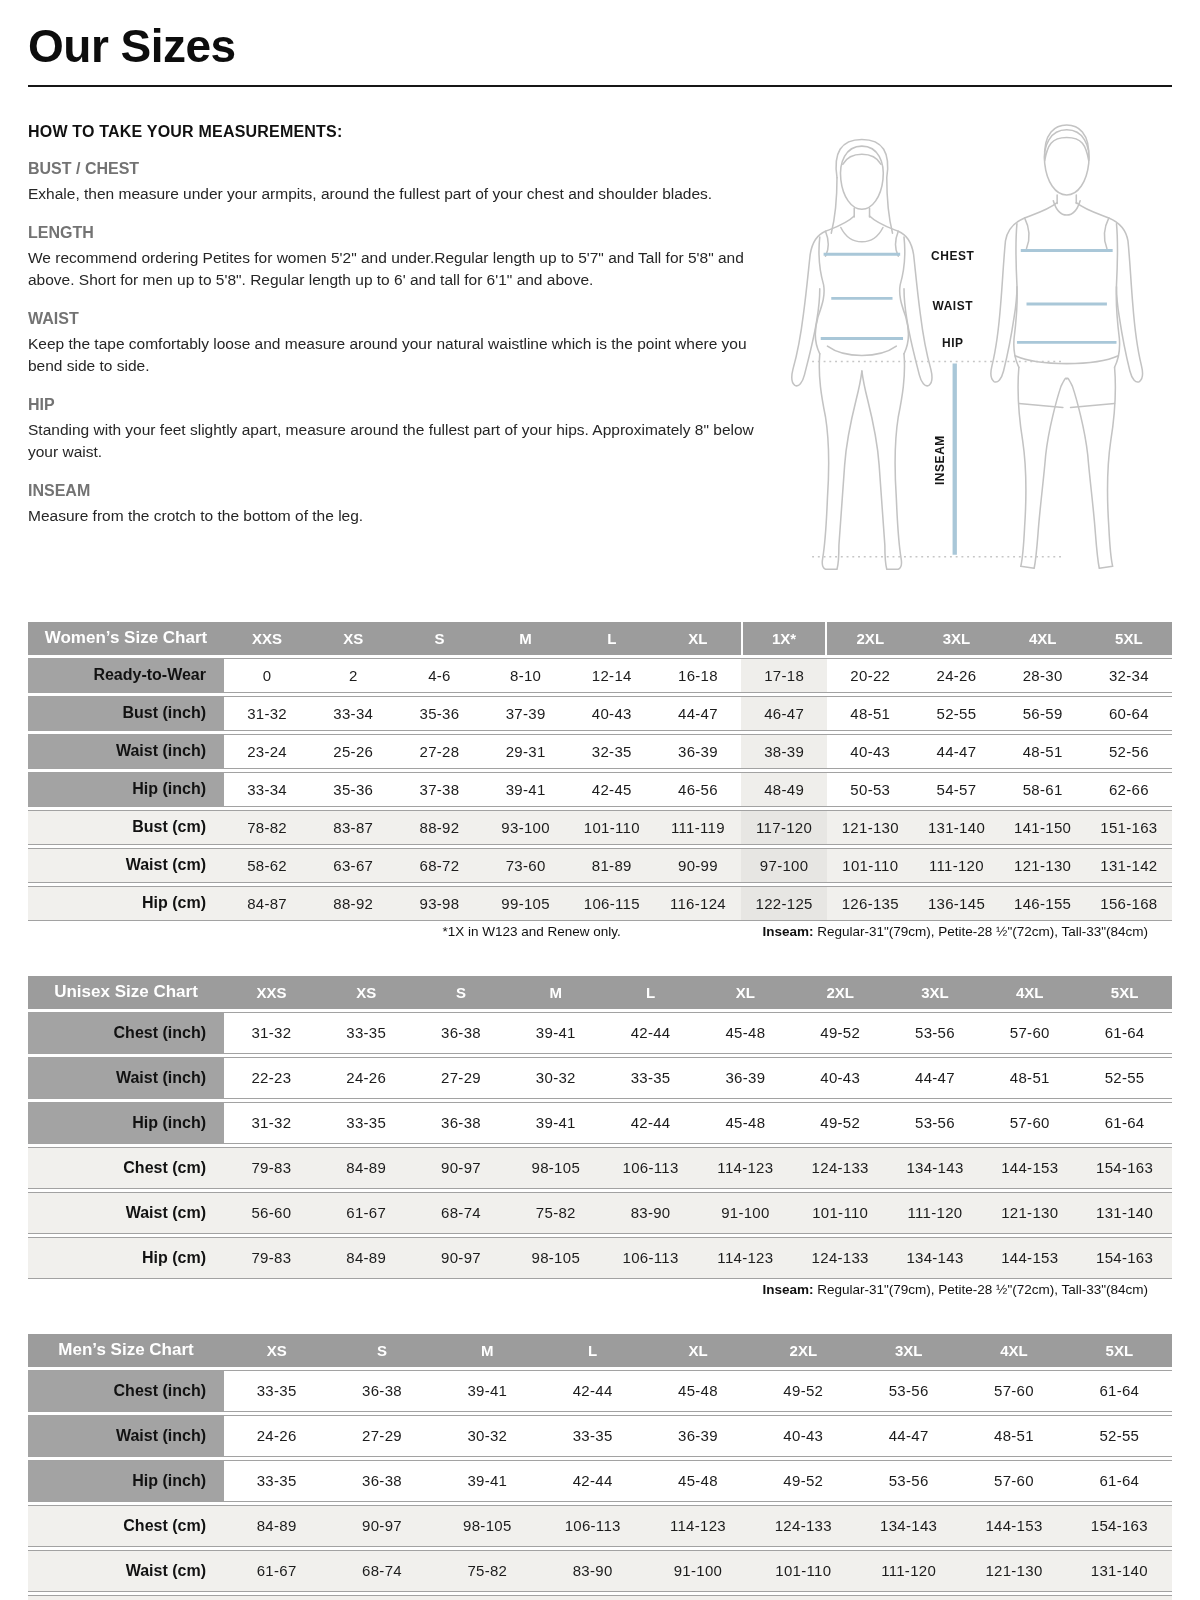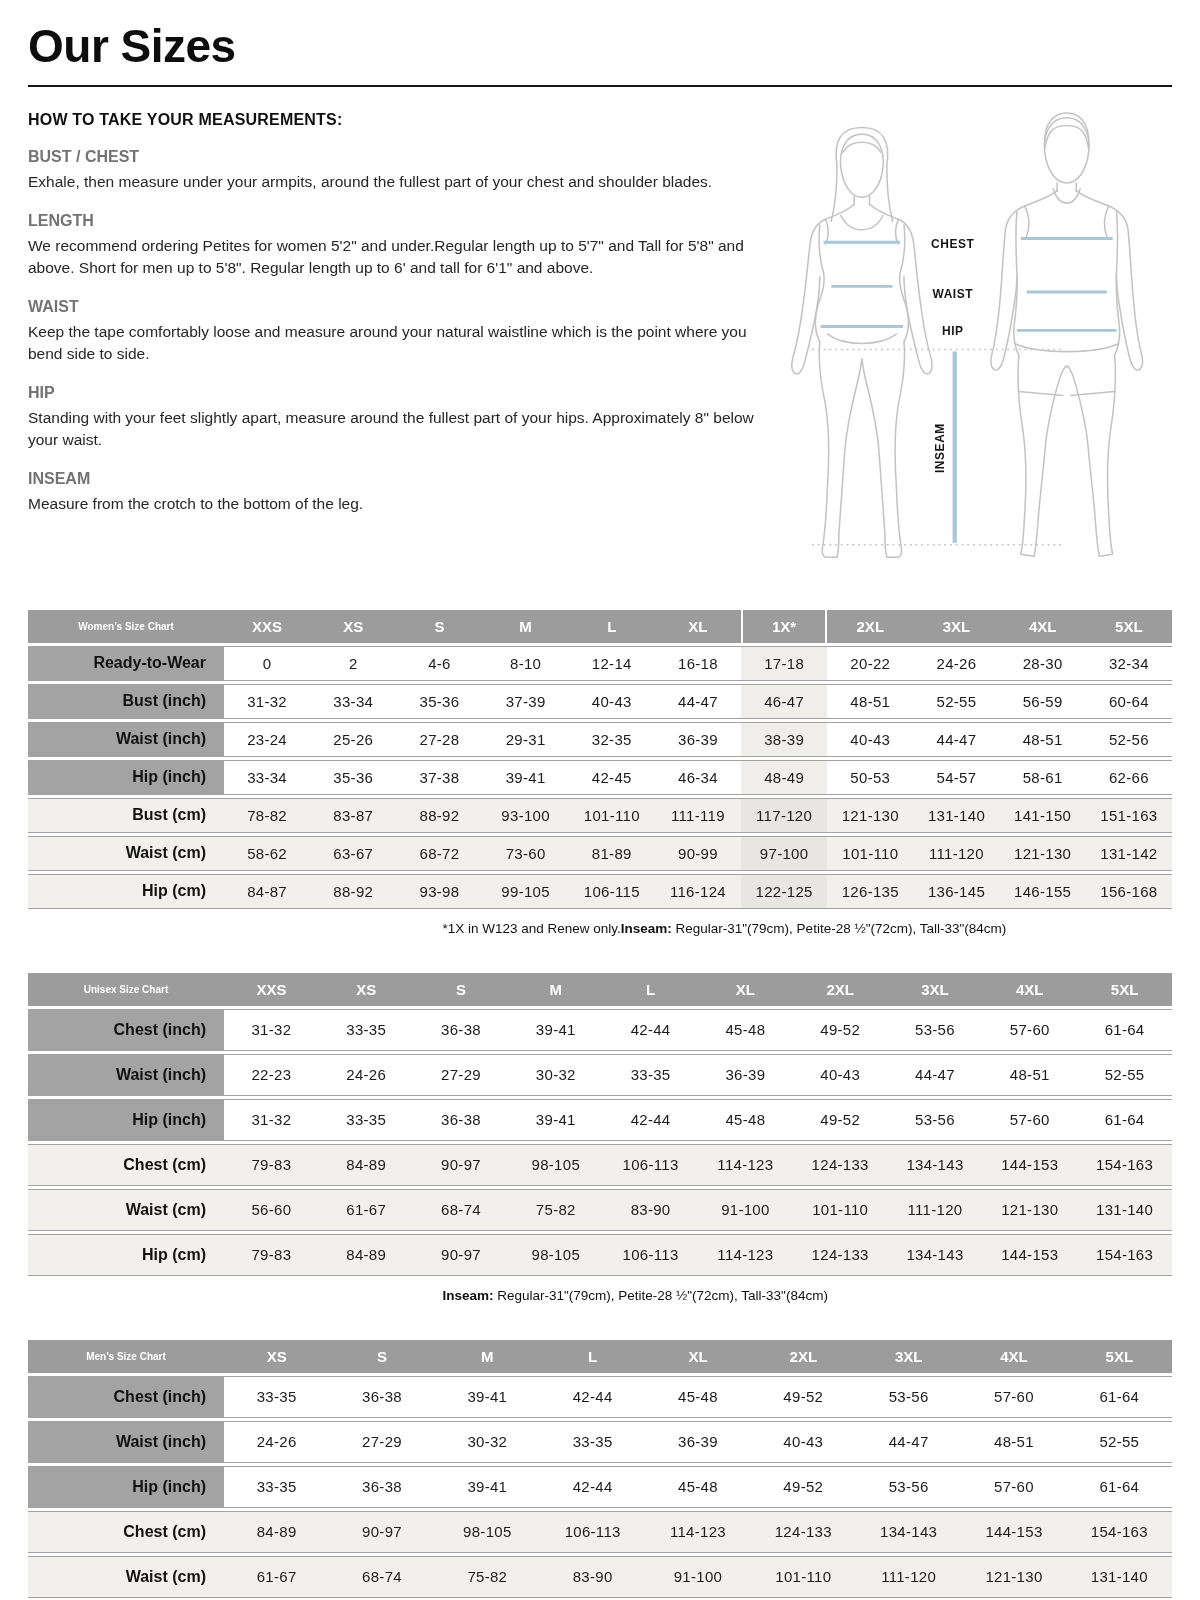--- a/index.html
+++ b/index.html
@@ -1,46 +1,46 @@
 <!DOCTYPE html>
 <html style="--header-gray: #9c9c9c; --row-shade: #f1f0ed; --hl-light: #efeeeb; --hl-dark: #e7e6e3; --line: #a2a2a2; --blue: #a9c7d8; --outline: #c3c3c3;"><head>
 <meta charset="utf-8">
 <style>
   html,body{margin:0;padding:0;background:#fff;}
   .page{width:1200px;height:1600px;box-sizing:border-box;padding:20px 28px 0;overflow:hidden;
         font-family:"Liberation Sans","DejaVu Sans",sans-serif;color:#1a1a1a;background:#fff;}
   h1{font-size:46px;line-height:1.15;margin:0;font-weight:800;letter-spacing:-0.5px;color:#0d0d0d;}
   .title-rule{border:none;border-top:2px solid #161616;margin:12px 0 0;}
-  .top{display:flex;margin-top:16px;}
+  .top{display:flex;margin-top:28px;}
   .instructions{flex:1;min-width:0;}
   .how-to{font-size:16px;font-weight:700;margin:8px 0 0;letter-spacing:.2px;color:#111;}
   .sec-heading{font-size:16px;font-weight:700;margin:19px 0 5px;color:#737373;}
   .sec-body{font-size:15.5px;line-height:1.42;margin:0;color:#262626;max-width:748px;}
   .figure{width:402px;flex:none;}
   .figure svg{display:block;}
   .body-line{fill:none;stroke:var(--outline);stroke-width:1.6;stroke-linecap:round;stroke-linejoin:round;}
   .measure-line{stroke:var(--blue);stroke-width:3;}
   .inseam-line{stroke:var(--blue);stroke-width:4.5;}
   .dash{stroke:#c6c6c6;stroke-dasharray:2 4;stroke-width:1.5;fill:none;}
   .fig-label{fill:#161616;font-size:12.5px;font-weight:700;letter-spacing:.6px;}
   .chart{margin-top:34px;}
   .chart:first-of-type{margin-top:34px;}
   table.size-table{width:100%;border-collapse:separate;border-spacing:0 3px;table-layout:fixed;}
   thead th{background:var(--header-gray);color:#fff;font-size:15px;font-weight:700;height:33px;padding:0 2px;}
-  .t-title{font-size:10px;}
+  .t-title{font-size:17px;}
   tbody th,tbody td{border-top:1px solid var(--line);border-bottom:1px solid var(--line);}
   .row-label{text-align:right;padding-right:18px;font-weight:700;font-size:16px;color:#121212;background:#a3a3a3;}
   tbody td{text-align:center;font-size:15px;letter-spacing:.3px;color:#1c1c1c;height:33px;background:#fff;padding:0;}
   .rows-lg tbody td,.rows-lg tbody th{height:38px;}
   .shade{background:var(--row-shade) !important;}
   td.hl-light{background:var(--hl-light) !important;}
   td.hl-dark{background:var(--hl-dark) !important;}
   th.hl-head{box-shadow:inset 2px 0 0 #fff,inset -2px 0 0 #fff;margin-left:8px;}
-  .footnote{display:flex;align-items:baseline;font-size:13.5px;
-            margin:9px 24px 20px 0;color:#111;}
+  .footnote{display:flex;justify-content:space-between;align-items:baseline;font-size:13.5px;
+            margin:0 24px 20px 0;color:#111;}
   .fn-left{margin-left:37%;}
   .fn-right b{font-weight:700;}
 </style>
 </head>
 <body>
 
 <div class="page">
   <h1>Our Sizes</h1>
   <hr class="title-rule">
 
@@ -189,21 +189,21 @@
             <td>48-51</td>
             <td>52-56</td>
           </tr>
           <tr>
             <th class="row-label">Hip (inch)</th>
             <td>33-34</td>
             <td>35-36</td>
             <td>37-38</td>
             <td>39-41</td>
             <td>42-45</td>
-            <td>46-34</td>
+            <td>46-56</td>
             <td class="hl-light">48-49</td>
             <td>50-53</td>
             <td>54-57</td>
             <td>58-61</td>
             <td>62-66</td>
           </tr>
           <tr>
             <th class="row-label shade">Bust (cm)</th>
             <td class="shade">78-82</td>
             <td class="shade">83-87</td>

